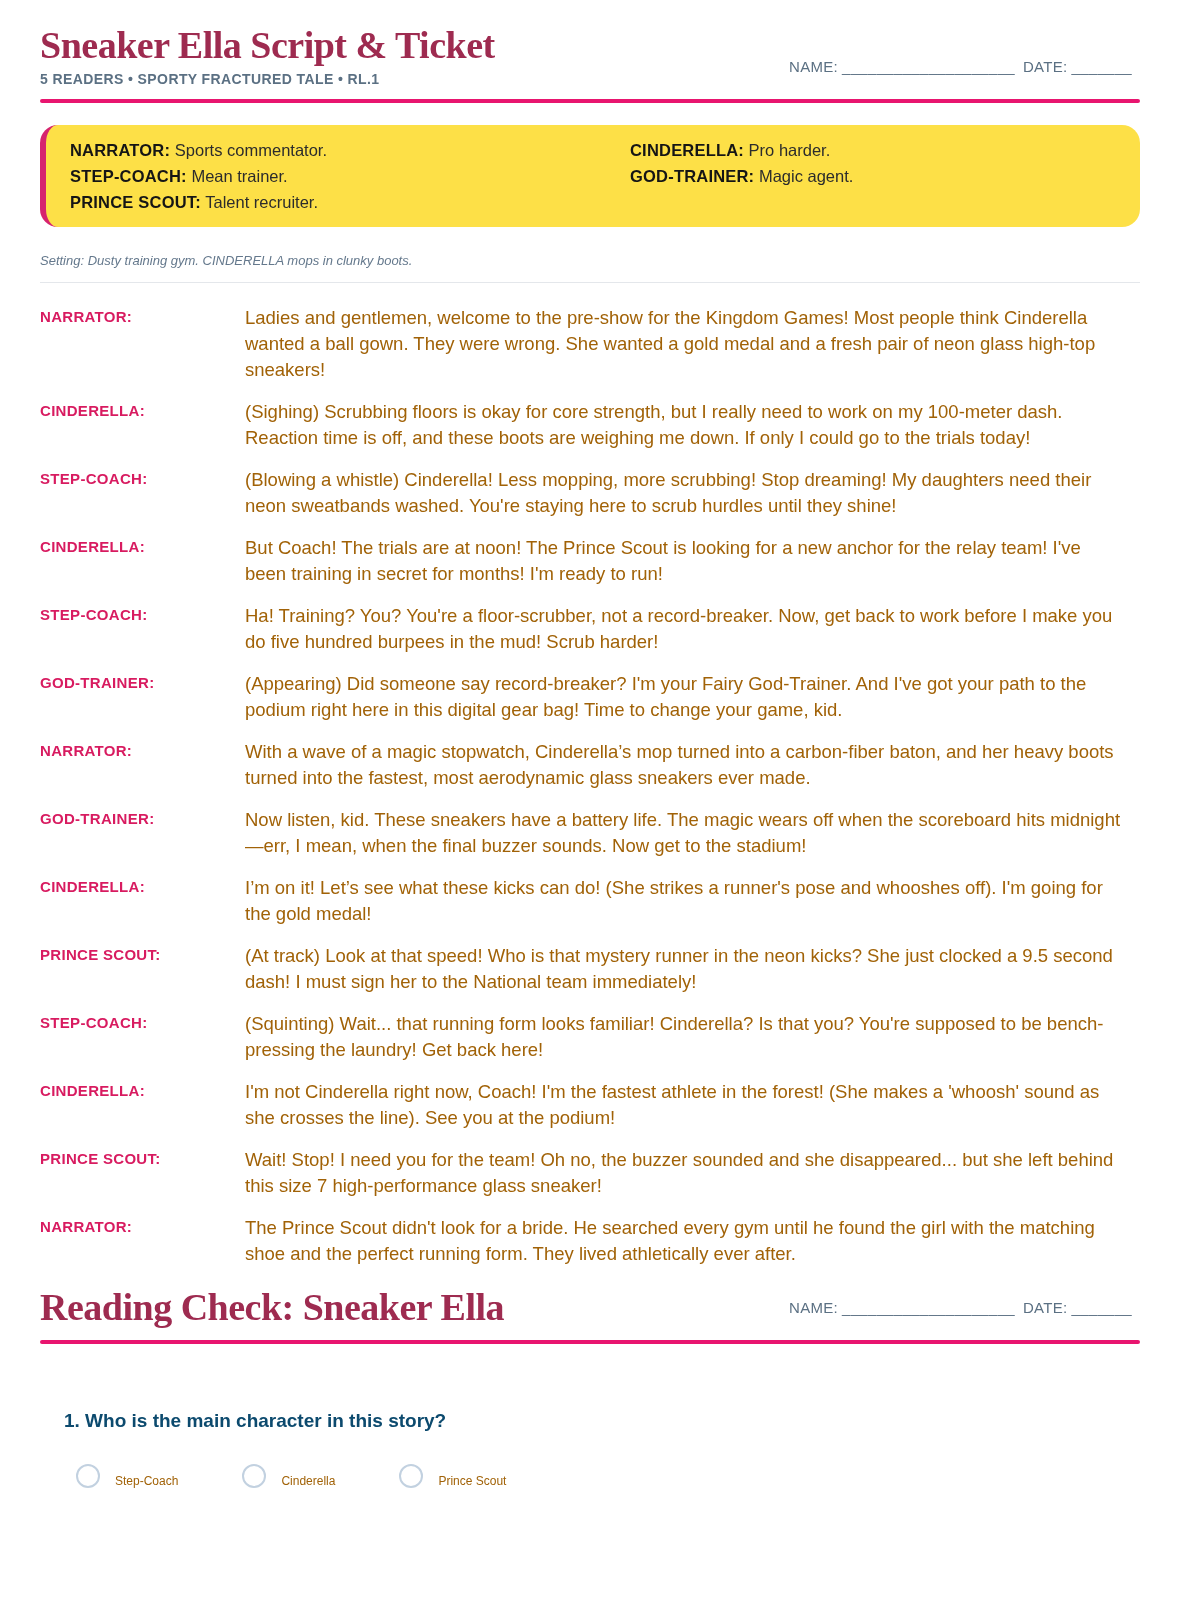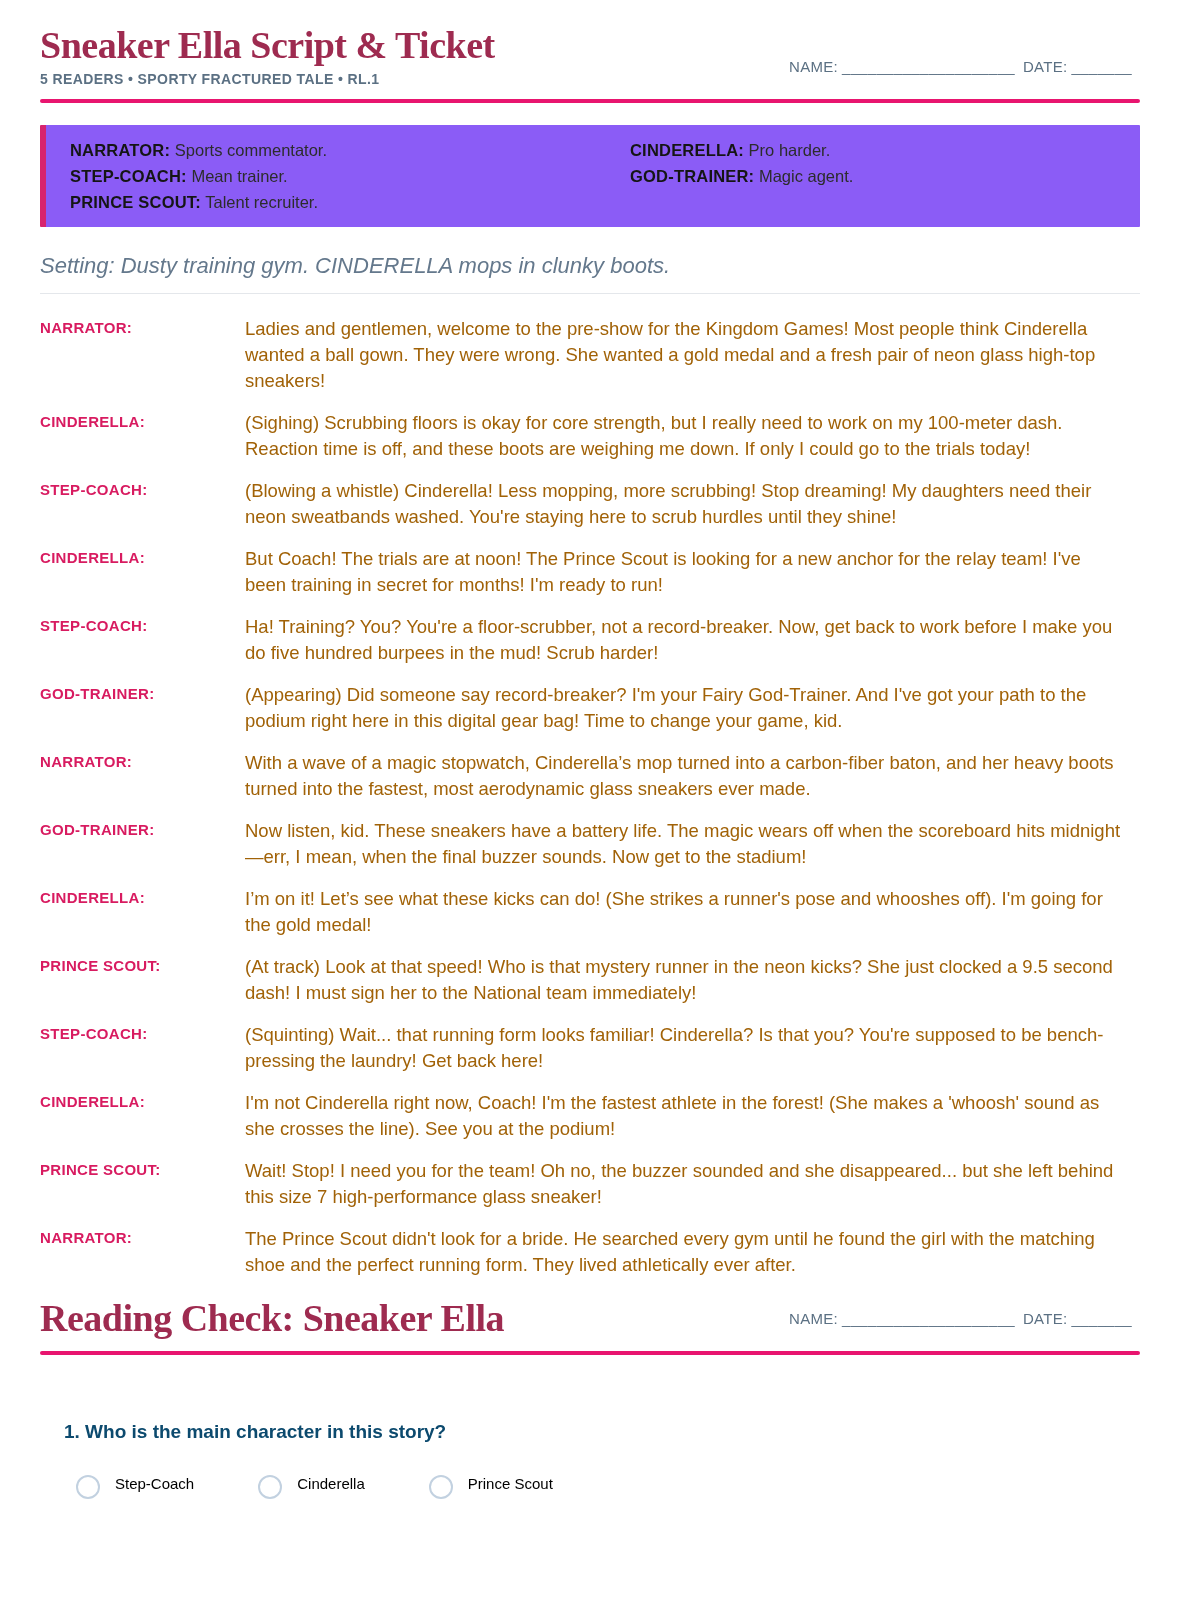--- a/index.html
+++ b/index.html
@@ -23,50 +23,50 @@
   }
   .name-date{
     font-size:15px;font-weight:normal;color:#5b7083;
     letter-spacing:0.3px;padding-bottom:12px;white-space:nowrap;
   }
   .nd-line{margin:0 8px 0 4px;}
   .rule{height:4px;background:#e8156f;margin-top:12px;border-radius:2px;}
 
   
   .cast-box{
-    margin-top:22px;background:#8b5cf6;
-    border-left:6px solid #d6246e;border-radius:1px;
+    margin-top:22px;background:#fde047;
+    border-left:6px solid #d6246e;border-radius:18px;
     padding:12px 24px;display:grid;grid-template-columns:560px 1fr;
   }
   .cast-entry{font-size:16.5px;line-height:26px;color:#2c2c2c;}
   .cast-entry b{color:#151515;letter-spacing:0.2px;}
 
   
   .setting{
-    margin:26px 0 12px;font-style:italic;font-size:22px;color:#64788c;
+    margin:26px 0 12px;font-style:italic;font-size:13px;color:#64788c;
   }
   .thin-divider{height:1px;background:#e4e7eb;margin-top:14px;}
 
   
   .script{margin-top:22px;}
   .row{display:grid;grid-template-columns:205px 1fr;margin-bottom:16px;}
   .speaker{
     font-size:15px;font-weight:bold;color:#d81b60;
     letter-spacing:0.3px;padding-top:3px;text-transform:uppercase;
   }
   .line{font-size:18.5px;line-height:26px;color:#a16207;max-width:880px;}
 
   
   .hdr2{margin-top:21px;}
   .question{margin-top:66px;font-size:19px;font-weight:bold;color:#0c4a6e;margin-left:24px;}
   .options{
     margin-top:32px;display:flex;gap:64px;align-items:center;
     padding-left:36px;
   }
-  .option{display:flex;align-items:flex-start;gap:15px;font-size:15px;color:#000000;}
+  .option{display:flex;align-items:flex-end;gap:15px;font-size:12px;color:#a16207;}
   .radio{
     width:24px;height:24px;border:2px solid #c2d1e0;border-radius:50%;
     background:#ffffff;box-sizing:border-box;flex:0 0 auto;
   }
 </style>
 </head>
 <body>
 
 <div class="page">
 

